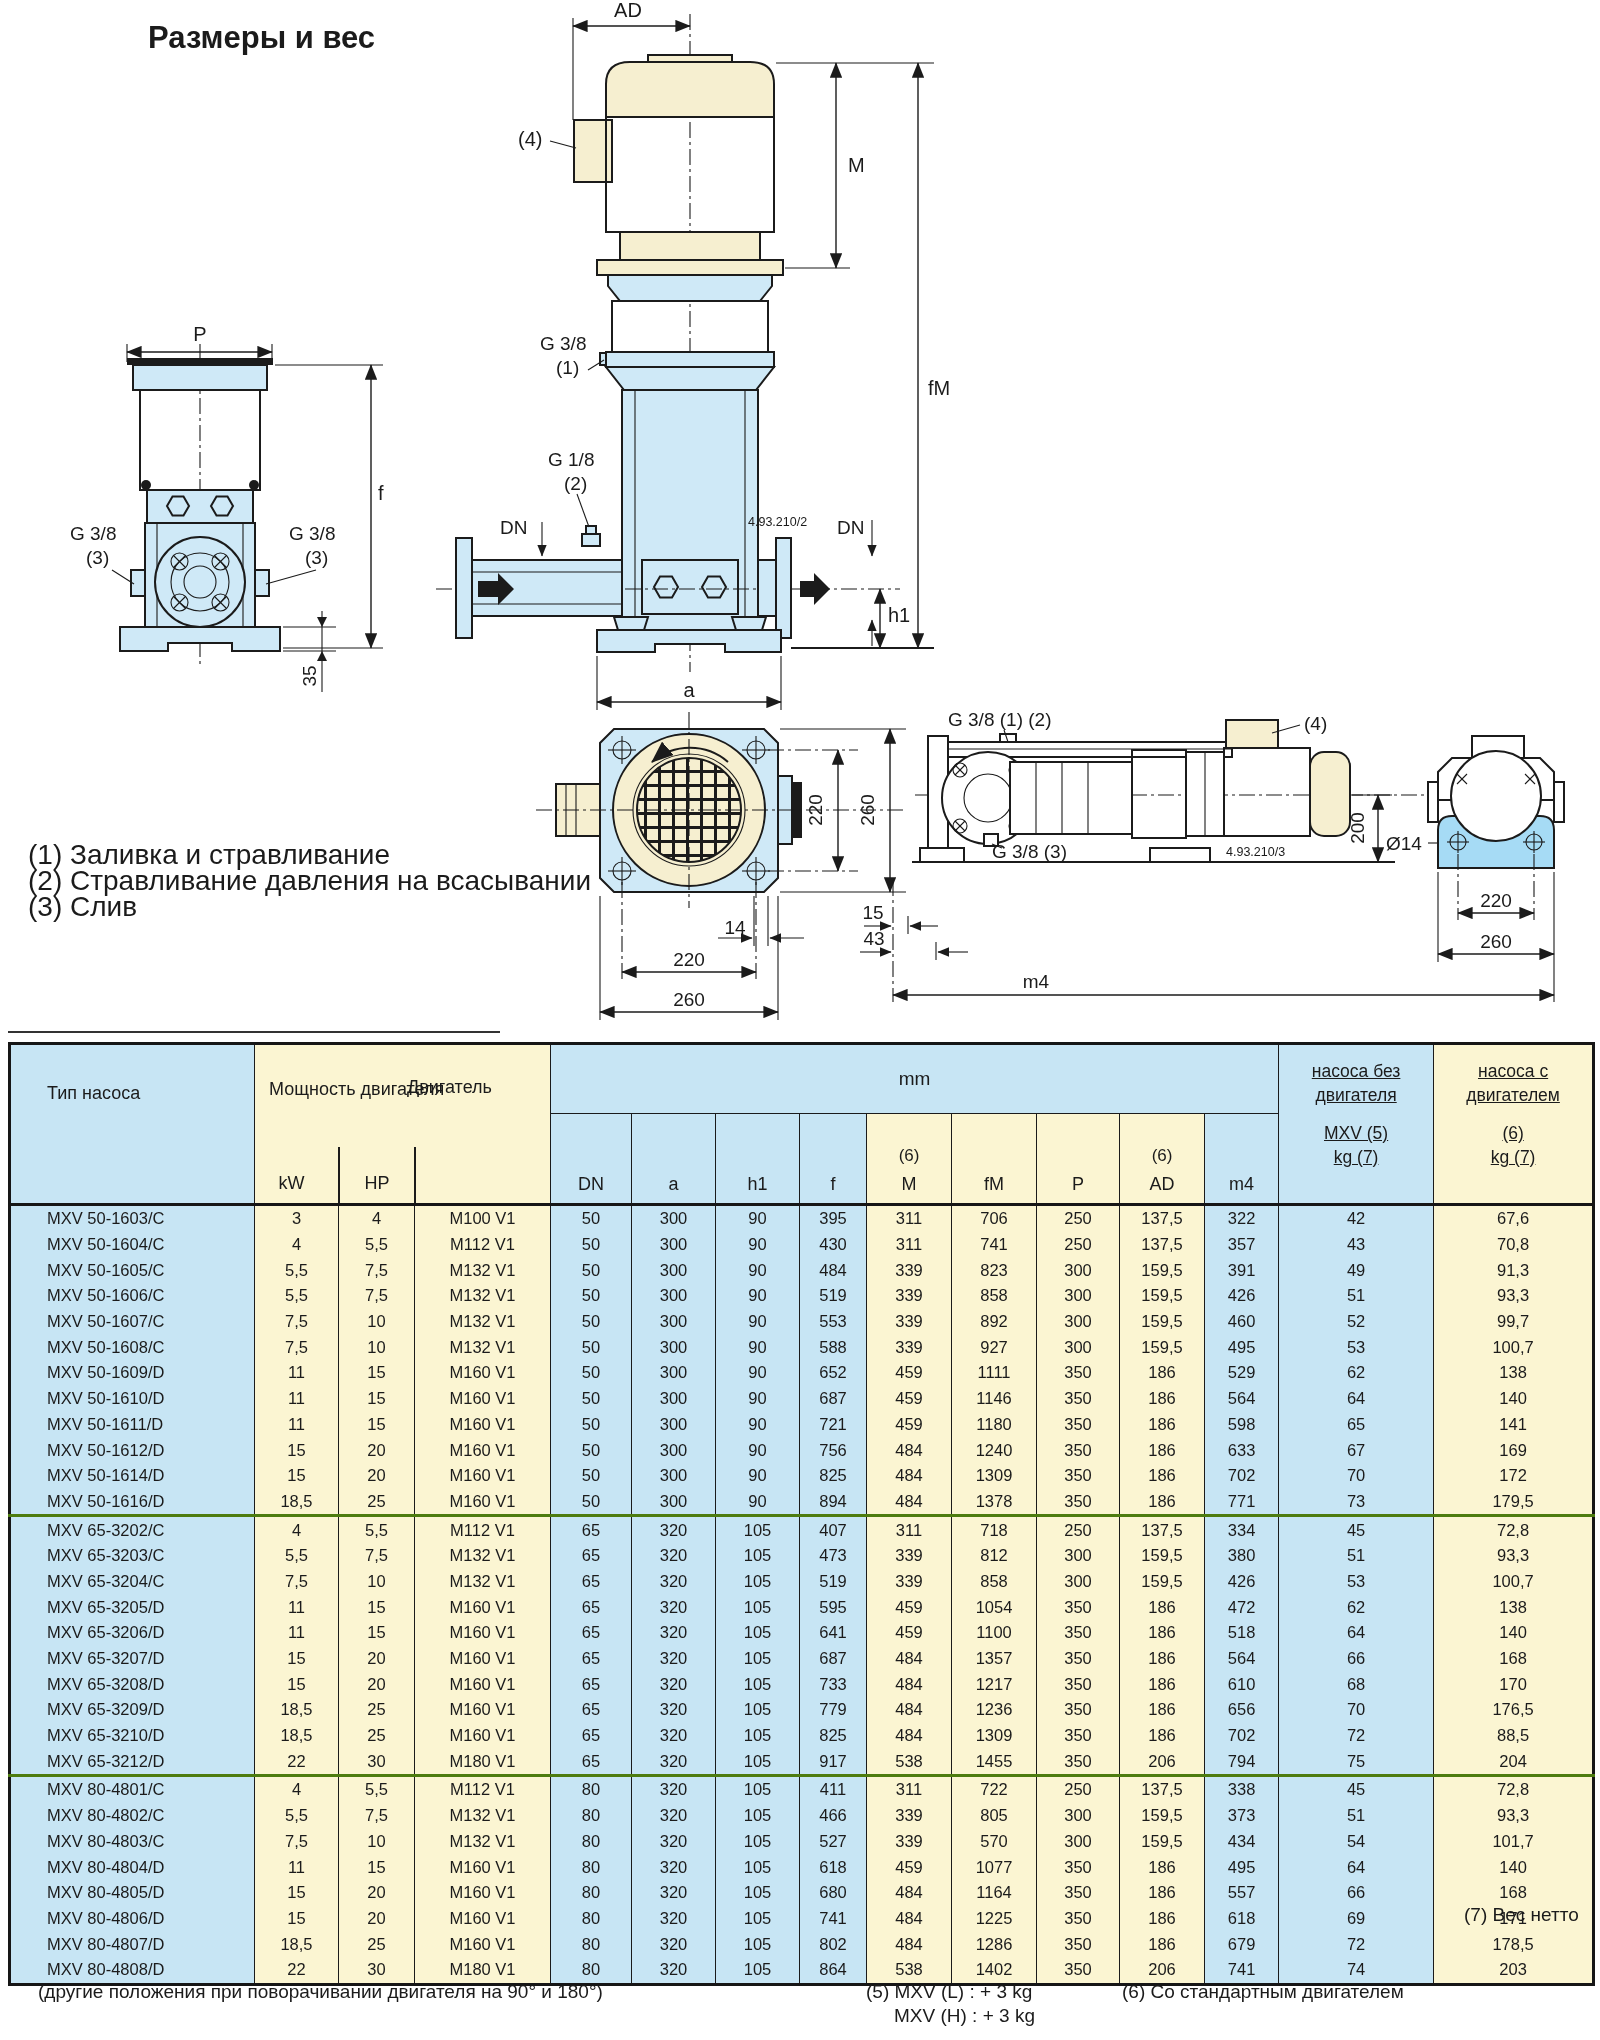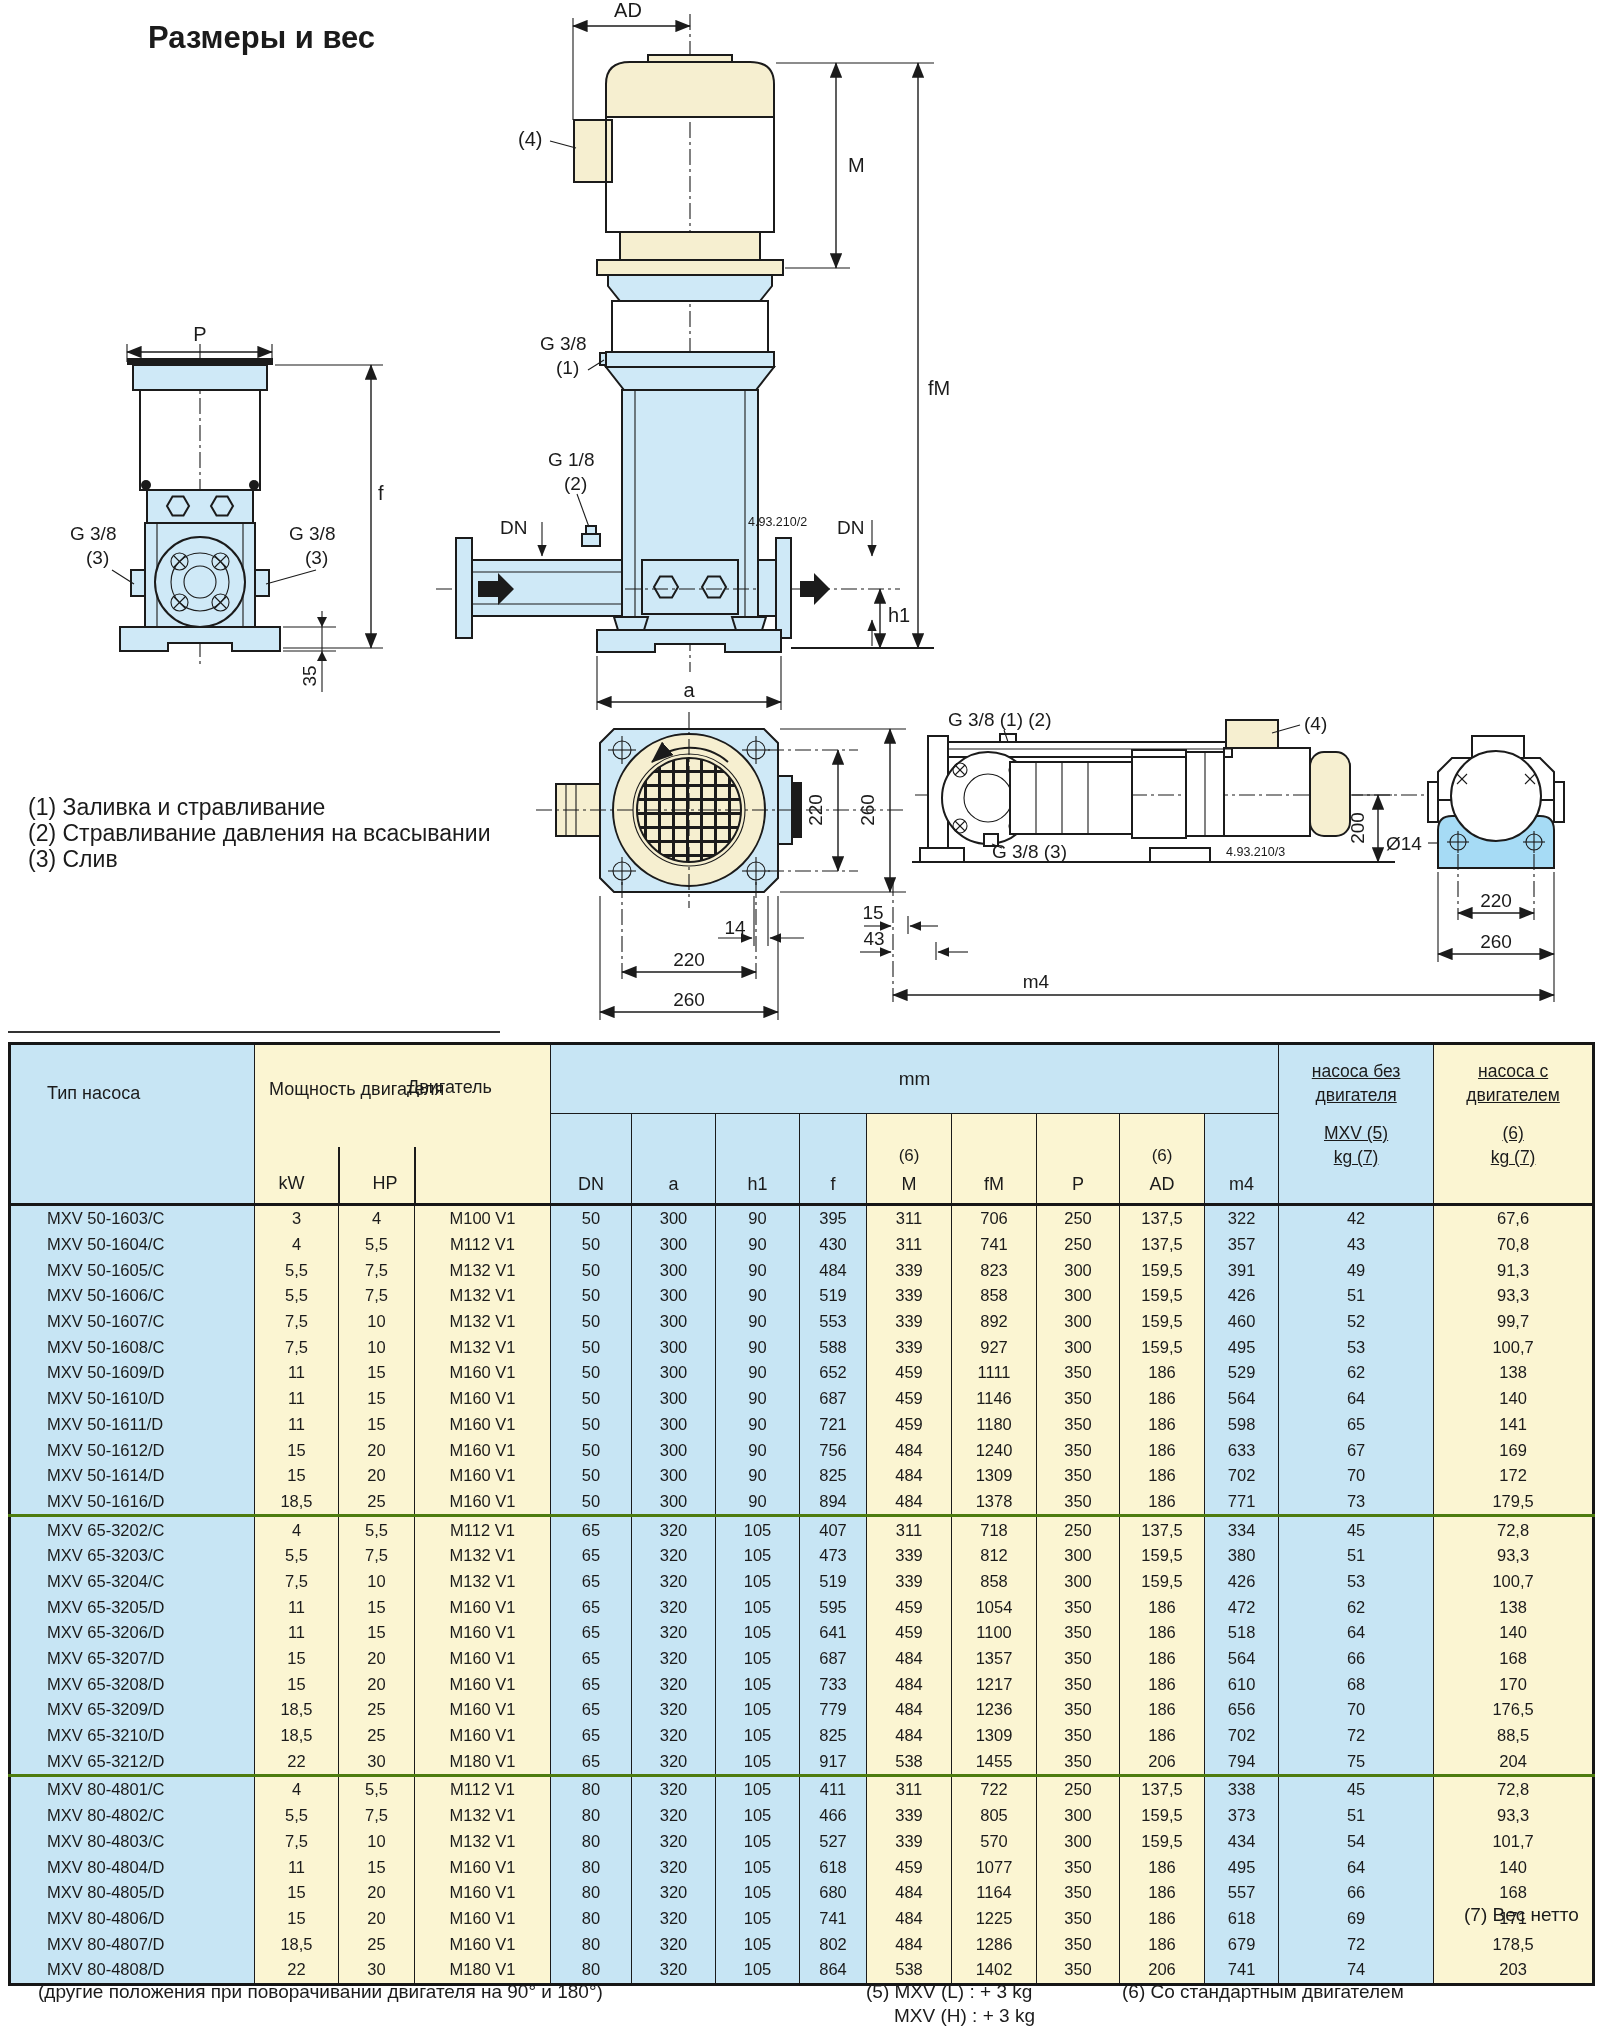--- a/index.html
+++ b/index.html
@@ -4,36 +4,36 @@
 <style>
   html,body{margin:0;padding:0;background:#fff;}
   .page{position:relative;width:1600px;height:2040px;background:#ffffff;overflow:hidden;
         font-family:"Liberation Sans",sans-serif;color:#1b1b1b;}
   .title{position:absolute;left:148px;top:20px;font-size:31px;font-weight:bold;}
   svg.drawings{position:absolute;left:0;top:0;}
   svg text{font-family:"Liberation Sans",sans-serif;fill:#1b1b1b;}
   .t20{font-size:20px;}
   .t19{font-size:19px;}
   .t12{font-size:12.5px;}
-  .legend{position:absolute;left:28px;top:794px;font-size:23px;line-height:26px;}
+  .legend{position:absolute;left:28px;top:842px;font-size:28px;line-height:26px;}
   .pre-rule{position:absolute;left:8px;top:1031px;width:492px;height:2px;background:#333;}
   
   table.dims{position:absolute;left:8px;top:1042px;width:1584px;border-collapse:collapse;
              table-layout:fixed;border:3px solid #161616;}
   table.dims th,table.dims td{border-left:1.5px solid #1b1b1b;border-right:1.5px solid #1b1b1b;
              font-weight:normal;overflow:hidden;white-space:nowrap;}
   thead{border-bottom:3px solid #161616;}
   .b{background:#c7e5f4;}
   .y{background:#fbf5d2;}
   th.thtype{text-align:left;vertical-align:top;padding:38px 0 0 36px;font-size:18px;}
   th.powerblock{position:relative;padding:0;}
   .pwr{position:absolute;top:32px;left:14px;width:120px;text-align:left;font-size:18px;line-height:25px;}
   .mtr{position:absolute;top:32px;left:152px;width:120px;text-align:left;font-size:18px;}
   .kwl{position:absolute;bottom:9px;left:0;width:73px;font-size:18px;}
-  .hpl{position:absolute;bottom:9px;left:84px;width:76px;text-align:center;font-size:18px;padding-left:8px;}
+  .hpl{position:absolute;bottom:9px;left:84px;width:76px;text-align:center;font-size:18px;}
   .psep{position:absolute;bottom:0;width:1.5px;height:56px;background:#1b1b1b;}
   .psep.s1{left:83px;} .psep.s2{left:159px;}
   th.mmh{font-size:19px;vertical-align:middle;text-align:center;height:66px;}
   .hr2 th{height:80px;vertical-align:bottom;padding-bottom:8px;text-align:center;font-size:18px;border-top:1.5px solid #1b1b1b;}
   .hr2 th .sup{font-size:17px;margin-bottom:8px;}
   th.kg{vertical-align:top;text-align:center;padding-top:14px;font-size:17.5px;line-height:24px;text-decoration:underline;}
   th.kg .gap{height:14px;}
   tbody td{height:25.7px;text-align:center;font-size:16.5px;padding:0;}
   tbody td.tname{text-align:left;padding-left:36px;}
   tr.gs td{border-top:3px solid #4d7c0f;}

